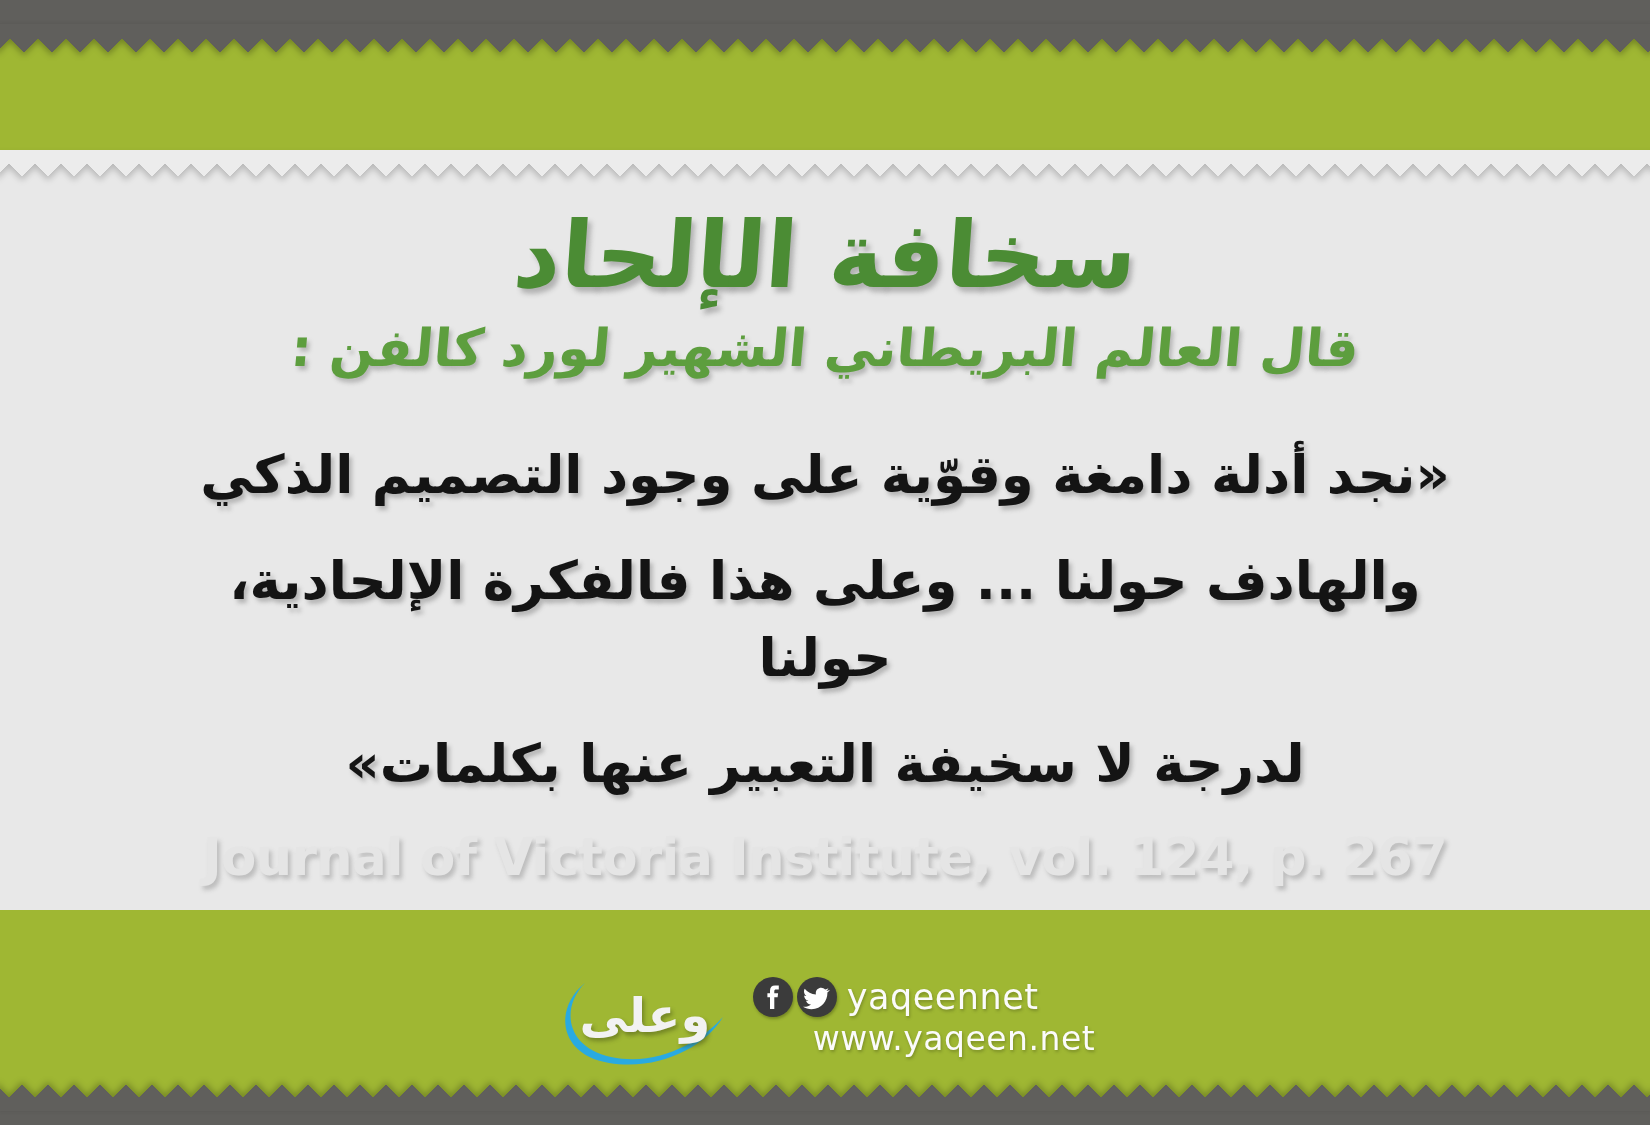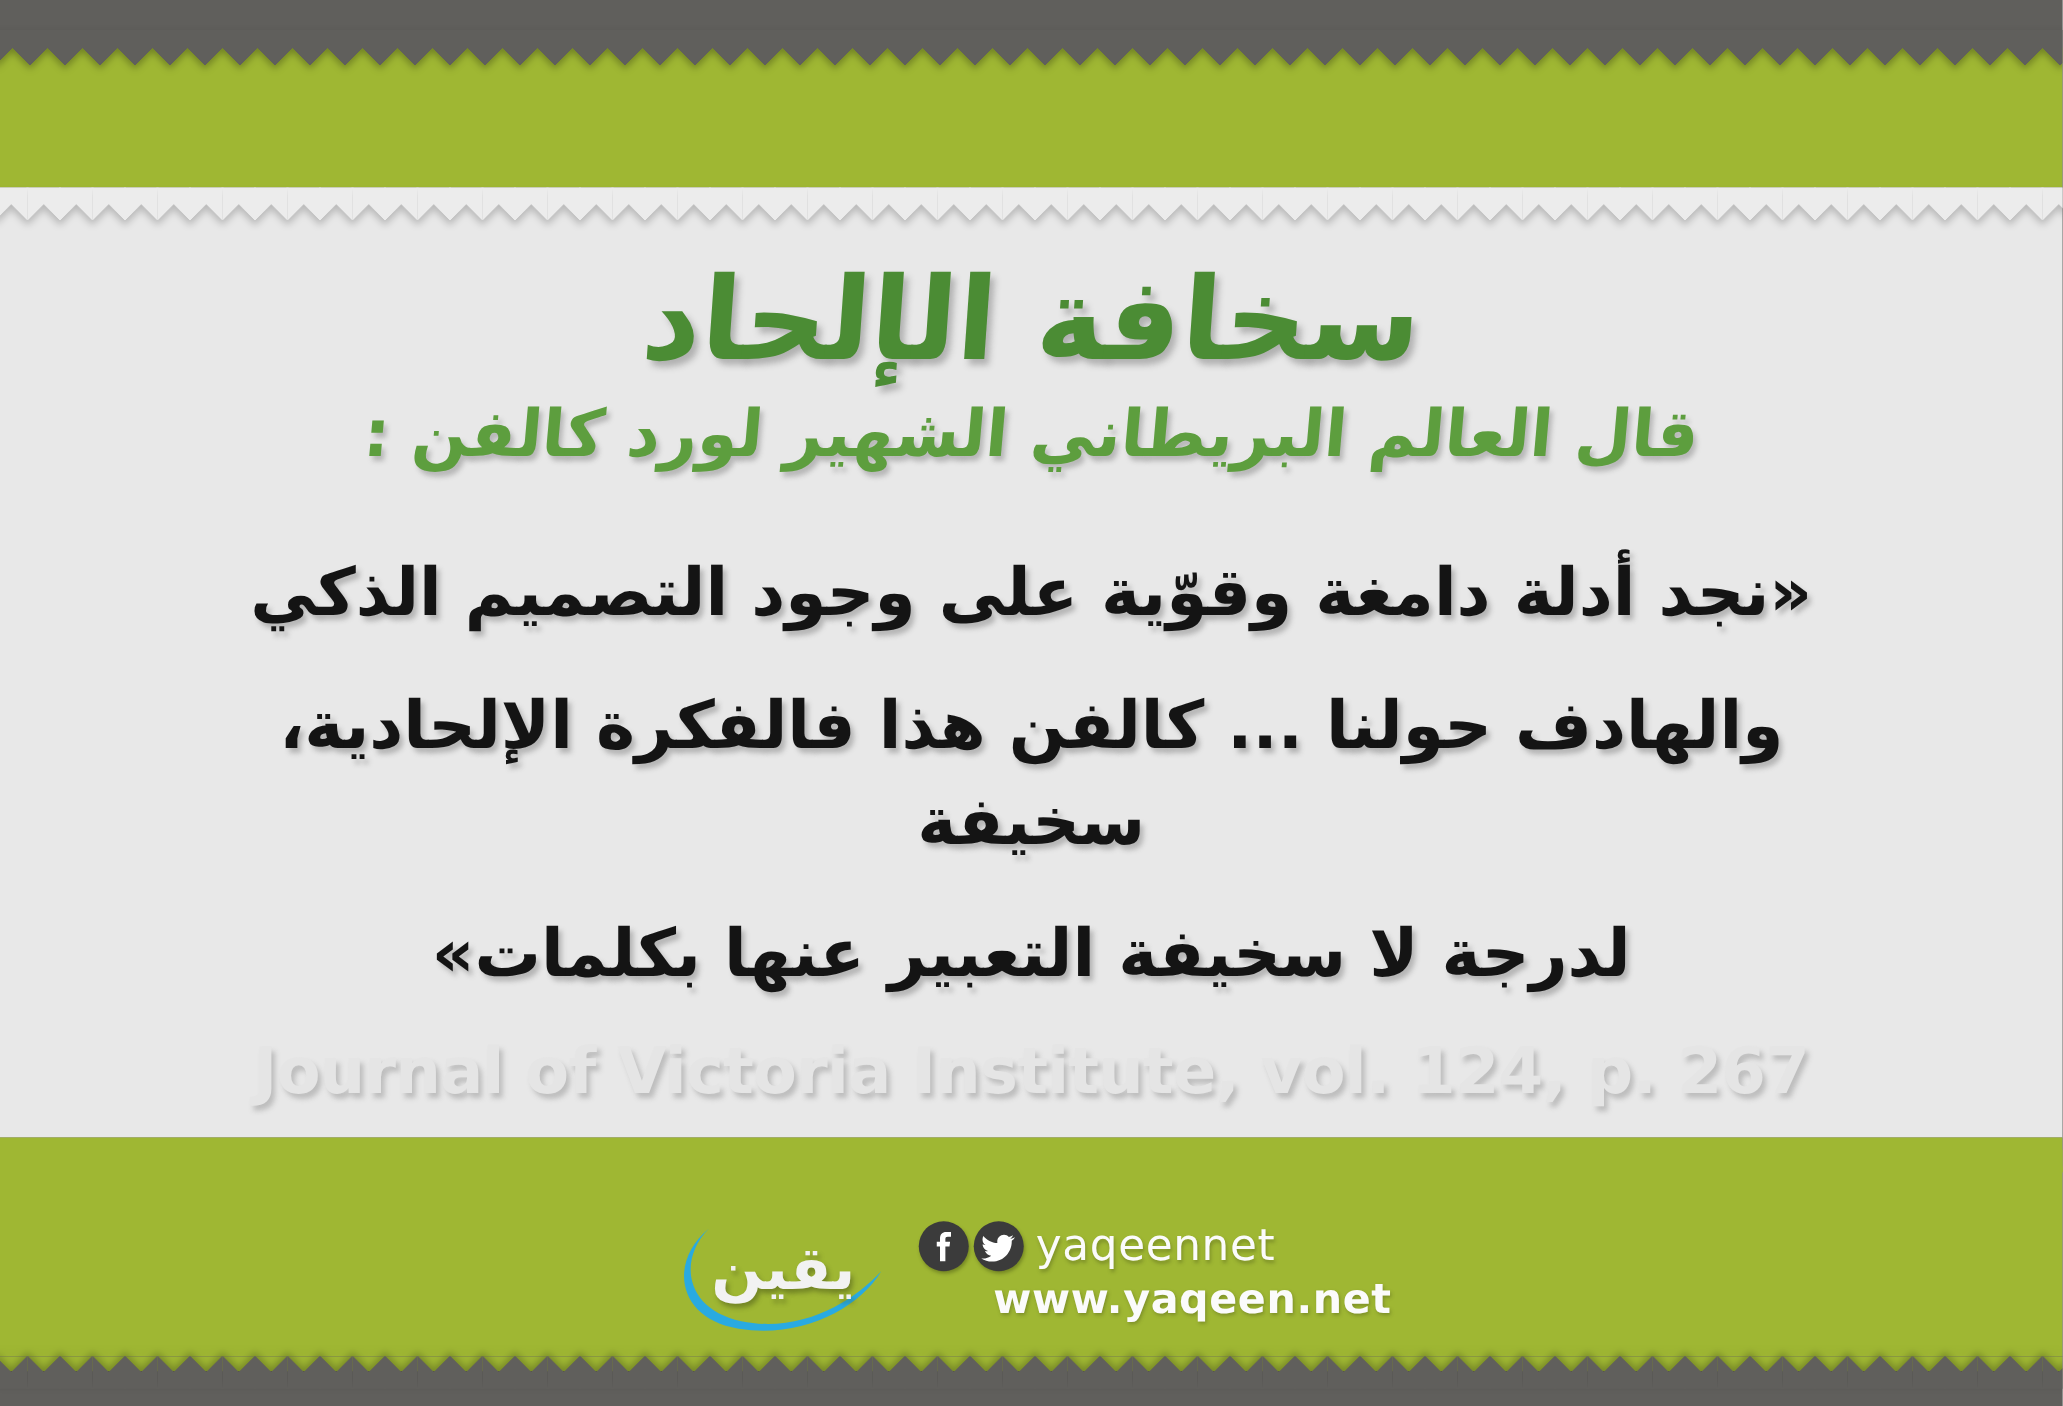--- a/index.html
+++ b/index.html
@@ -179,21 +179,21 @@
     display:flex;align-items:center;justify-content:center;
     box-shadow:1px 2px 3px rgba(40,50,10,.35);
   }
   .ico svg{display:block;}
   .handle{
     font-size:35px;color:#fbfbfb;font-weight:400;
     margin-left:6px;letter-spacing:.5px;
     text-shadow:1px 2px 3px rgba(60,70,20,.35);
   }
   .url{
-    font-size:33px;color:#fbfbfb;font-weight:700;
+    font-size:33px;color:#fbfbfb;font-weight:400;
     margin-left:60px;letter-spacing:.5px;
     text-shadow:1px 2px 3px rgba(60,70,20,.35);
     text-align:right;
   }
 </style>
 </head>
 <body>
 
 <div id="poster">
 
@@ -206,35 +206,35 @@
   <div class="band-green-bottom"></div>
   <div class="zig-bottom-green-top"></div>
   <div class="zig-bottom-gray"></div>
 
   <div class="content">
     <div class="headline">سخافة الإلحاد</div>
     <div class="subline">قال العالم البريطاني الشهير لورد كالفن :</div>
 
     <div class="quote">
       <span class="qline">«نجد أدلة دامغة وقوّية على وجود التصميم الذكي</span>
-      <span class="qline">والهادف حولنا ... كالفن هذا فالفكرة الإلحادية، سخيفة</span>
+      <span class="qline">والهادف حولنا ... وعلى هذا فالفكرة الإلحادية، حولنا</span>
       <span class="qline">لدرجة لا سخيفة التعبير عنها بكلمات»</span>
     </div>
 
     <div class="cite">Journal of Victoria Institute, vol. 124, p. 267</div>
   </div>
 
   <div class="footer">
 
     <div class="logo-mark">
       <svg class="logo-swoosh" width="180" height="100" viewBox="0 0 180 100">
         <path d="M30 18 C6 42 10 82 56 92 C104 102 146 76 168 52
                  C150 82 104 106 54 98 C4 90 -2 44 30 18 Z" fill="#29aae1"></path>
       </svg>
-      <span class="logo-word">يقين</span>
+      <span class="logo-word">وعلى</span>
     </div>
 
     <div class="social">
       <div class="social-row">
         <span class="ico">
           <svg width="40" height="40" viewBox="0 0 40 40">
             <path d="M23.2 12.4h2.6V8.6h-3.8c-3.2 0-5 1.9-5 5.1v2.6h-2.6v3.9h2.6V32h4.3V20.2h3.3l.5-3.9h-3.8v-2.2c0-1.1.5-1.7 1.9-1.7z" fill="#ffffff"></path>
           </svg>
         </span>
         <span class="ico">

